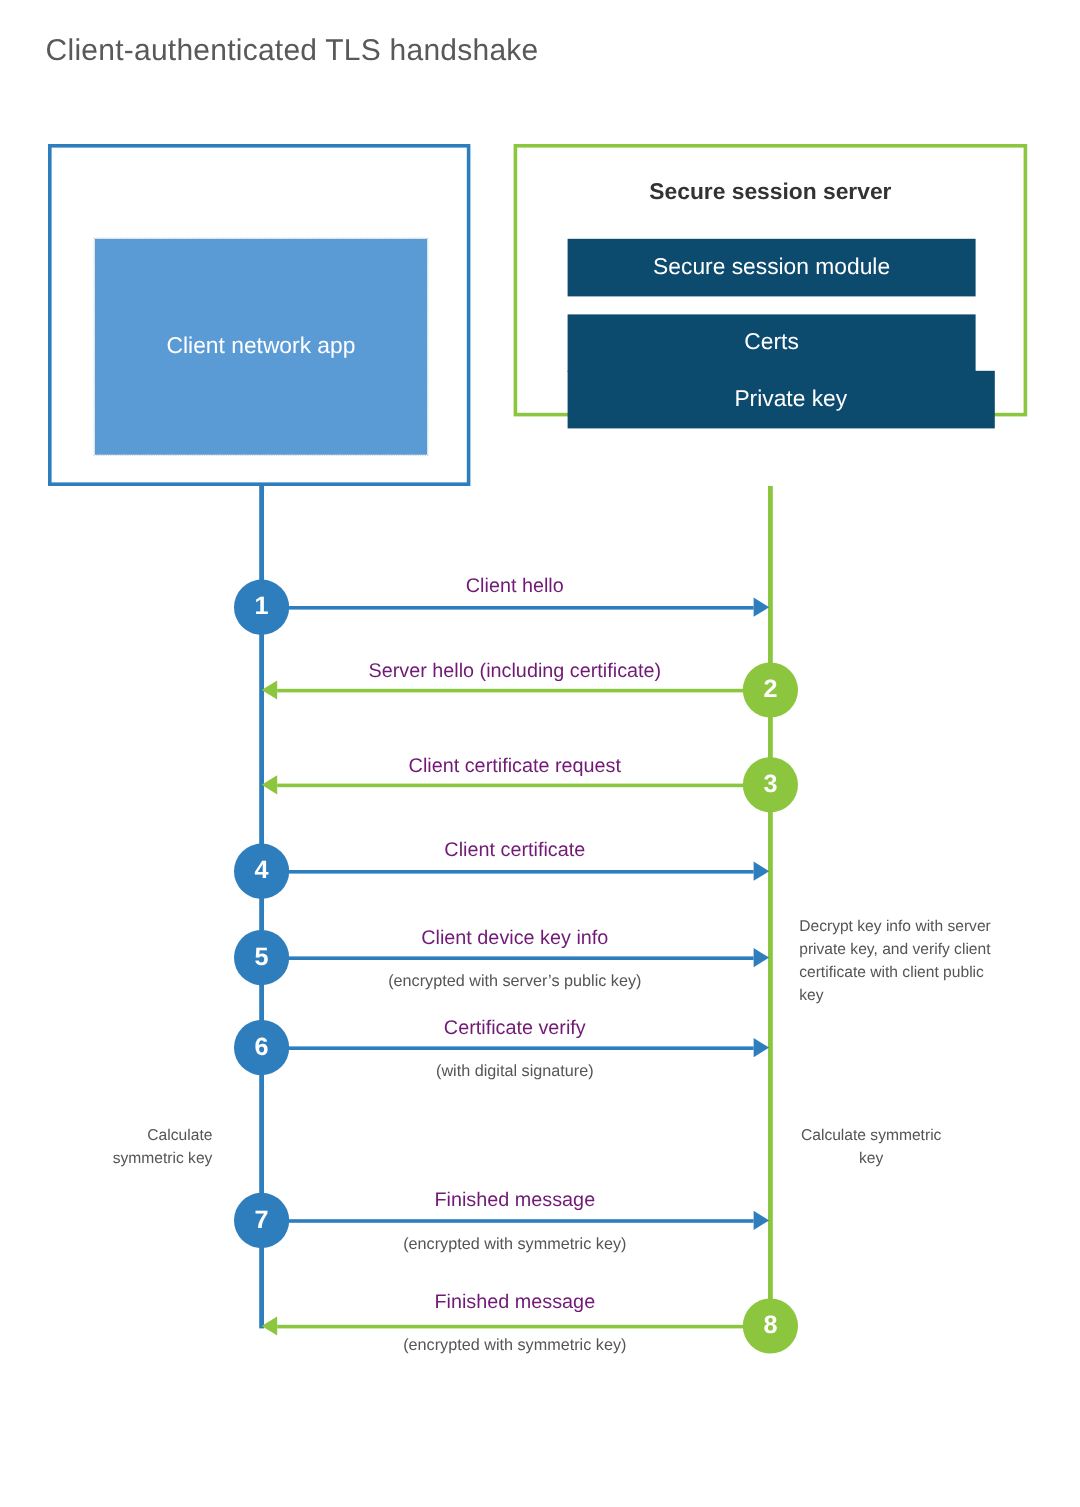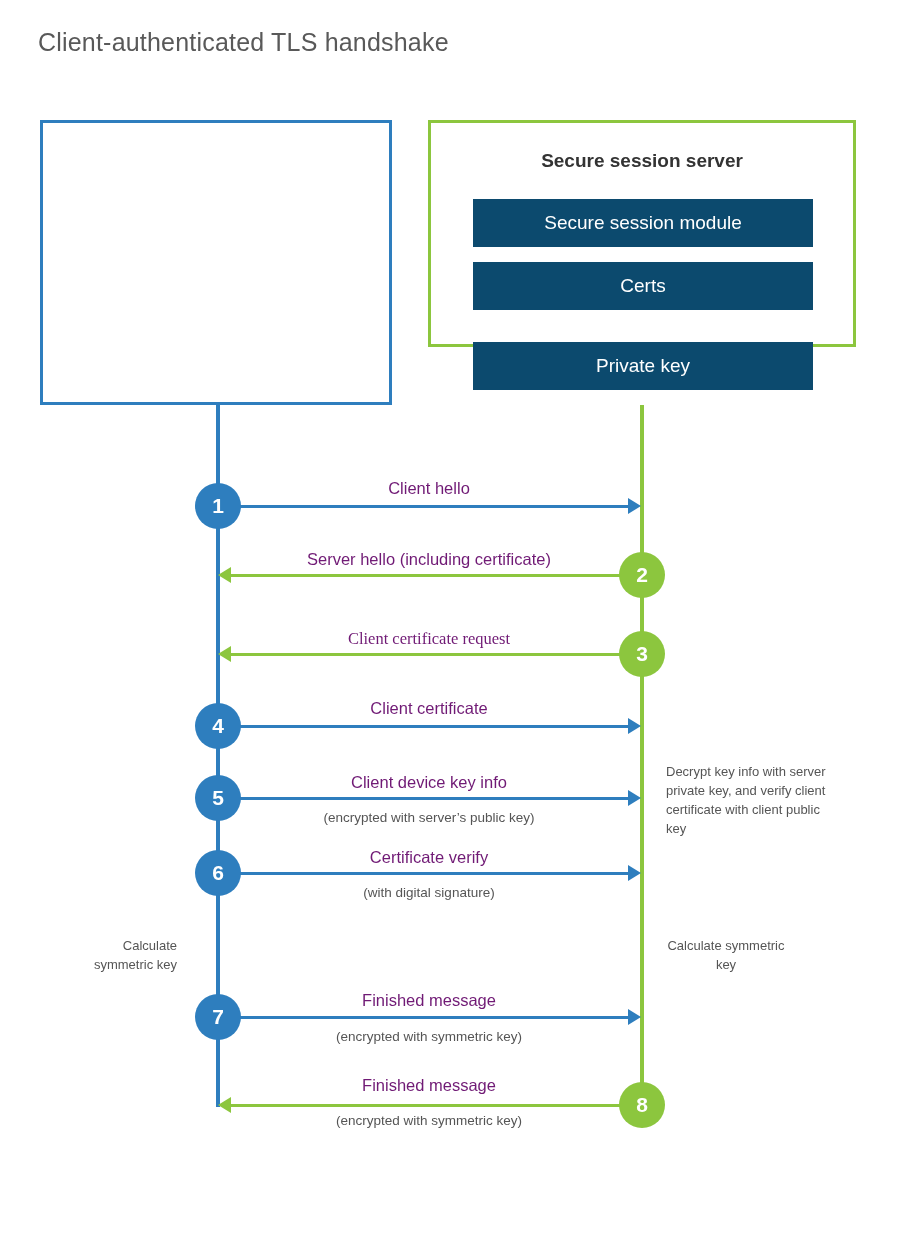--- a/index.html
+++ b/index.html
@@ -84,21 +84,21 @@
     height: 48px;
     background: #0c4a6e;
     display: flex;
     align-items: center;
     justify-content: center;
     color: #ffffff;
     font-size: 19px;
   }
   #server-block-0 { top: 76px; }
   #server-block-1 { top: 139px; }
-  #server-block-2 { top: 219px; }
+  #server-block-2 { top: 186px; padding-left: 16px; }
 
   
   .lifeline {
     position: absolute;
     width: 4px;
   }
   #client-lifeline {
     left: 216px;
     top: 405px;
     height: 702px;
@@ -168,20 +168,21 @@
   }
   .side-note.centered { text-align: center; }
   .side-note.right-al { text-align: right; }
 </style>
 </head>
 <body>
 
 <div id="page-title">Client-authenticated TLS handshake</div>
 
 <div class="party-box" id="client-box">
+  <div id="client-app-block">Client network app</div>
 </div>
 
 <div class="party-box" id="server-box">
   <div class="party-title">Secure session server</div>
   <div class="server-block" id="server-block-0">Secure session module</div>
   <div class="server-block" id="server-block-1">Certs</div>
   <div class="server-block" id="server-block-2">Private key</div>
 </div>
 
 <div class="lifeline" id="client-lifeline"></div>
@@ -190,21 +191,21 @@
 <div class="msg-label" style="left:218px; top:479px; width:422px;">Client hello</div>
 <div class="msg-line blue" style="left:218px; top:505px; width:410px;"></div>
 <div class="arrow-head right blue" style="left:628px; top:498px;"></div>
 <div class="step-circle blue" style="left:195px; top:483px;">1</div>
 
 <div class="msg-label" style="left:218px; top:550px; width:422px;">Server hello (including certificate)</div>
 <div class="msg-line green" style="left:231px; top:574px; width:409px;"></div>
 <div class="arrow-head left green" style="left:218px; top:567px;"></div>
 <div class="step-circle green" style="left:619px; top:552px;">2</div>
 
-<div class="msg-label" style="left:218px; top:629px; width:422px;font-family:Liberation Serif, serif;">Client certificate request</div>
+<div class="msg-label" style="left:218px; top:629px; width:422px;">Client certificate request</div>
 <div class="msg-line green" style="left:231px; top:653px; width:409px;"></div>
 <div class="arrow-head left green" style="left:218px; top:646px;"></div>
 <div class="step-circle green" style="left:619px; top:631px;">3</div>
 
 <div class="msg-label" style="left:218px; top:699px; width:422px;">Client certificate</div>
 <div class="msg-line blue" style="left:218px; top:725px; width:410px;"></div>
 <div class="arrow-head right blue" style="left:628px; top:718px;"></div>
 <div class="step-circle blue" style="left:195px; top:703px;">4</div>
 
 <div class="msg-label" style="left:218px; top:773px; width:422px;">Client device key info</div>

